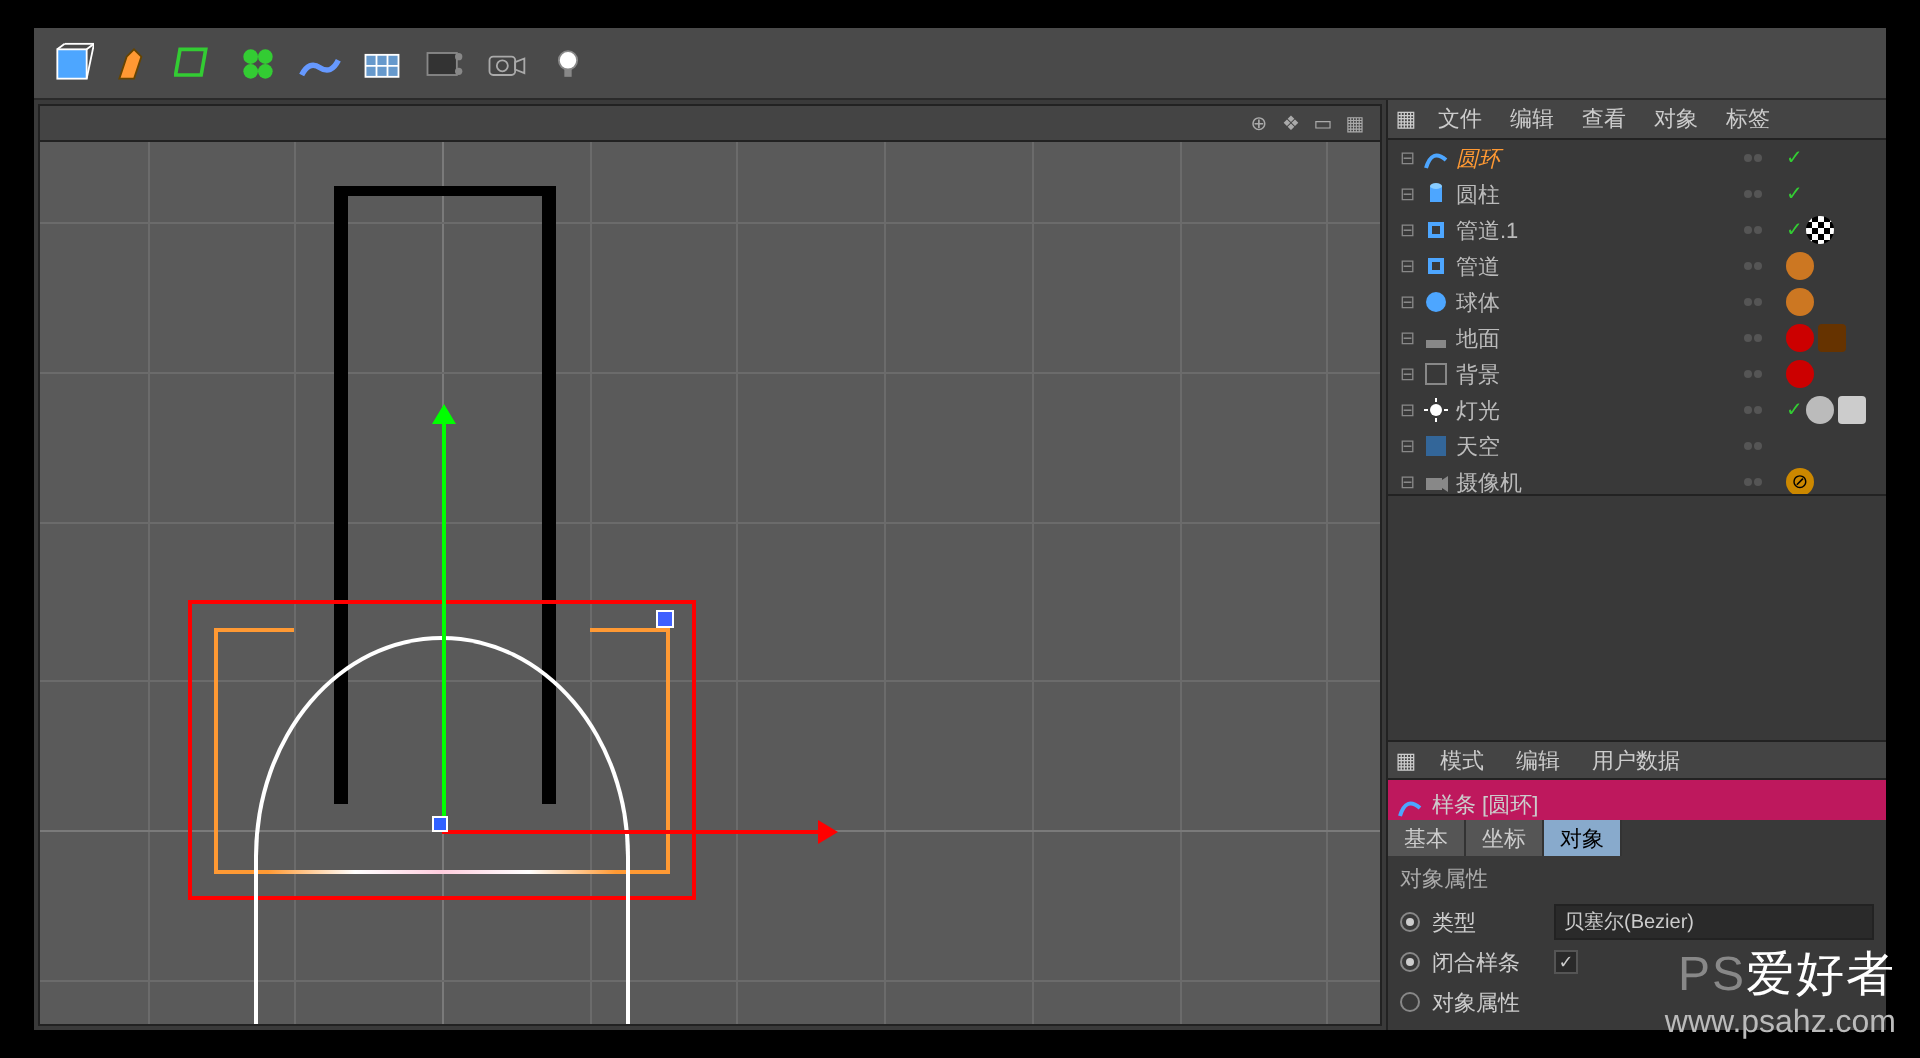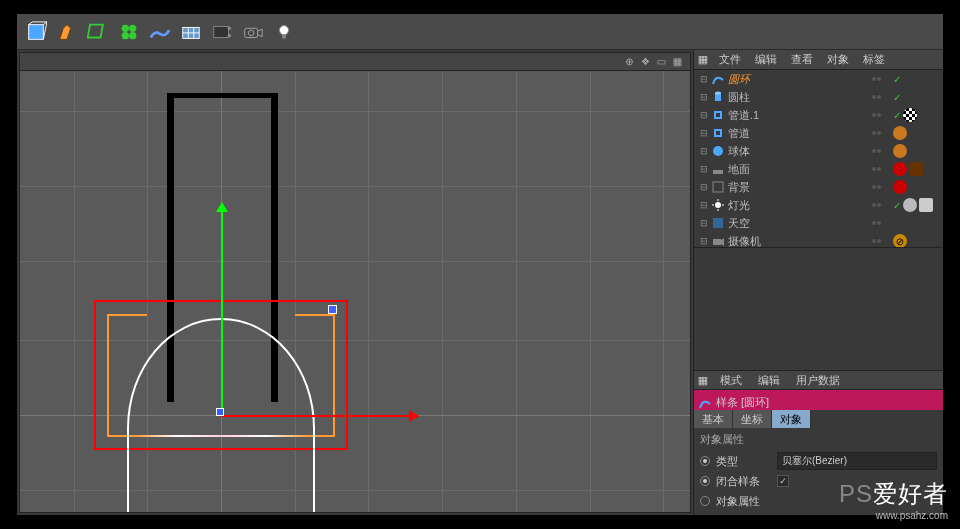--- a/index.html
+++ b/index.html
@@ -69,21 +69,21 @@
     .attr-row { display: flex; align-items: center; height: 20px; gap: 6px; }
     .attr-radio { width: 10px; height: 10px; border: 1px solid #888; border-radius: 50%; display: flex; align-items: center; justify-content: center; }
     .attr-radio.on::after { content: ''; width: 4px; height: 4px; background: #ccc; border-radius: 50%; }
     .attr-label { min-width: 55px; }
     .attr-val { flex: 1; background: #2a2a2a; padding: 1px 4px; color: #ccc; font-size: 10px; border: 1px solid #222; }
     .attr-chk { width: 12px; height: 12px; background: #2a2a2a; border: 1px solid #555; display: flex; align-items: center; justify-content: center; color: #ccc; font-size: 9px; }
     
     .watermark { position: absolute; right: 12px; bottom: 8px; font-family: Arial; text-align: right; pointer-events: none; }
     .watermark .l1 { font-size: 24px; color: #fff; letter-spacing: 1px; }
     .watermark .l1 .fan { color: #888; }
-    .watermark .l2 { font-size: 10px; color: #bbb; }
+    .watermark .l2 { font-size: 16px; color: #bbb; }
     
     .corner-blue { position: absolute; width: 9px; height: 9px; background: #4060ff; border: 1px solid #fff; }
   </style>
 </head>
 <body>
 
 <div class="outer-frame">
   <div class="app-frame">
     <div class="toolbar">
       <div class="tool-btn">

